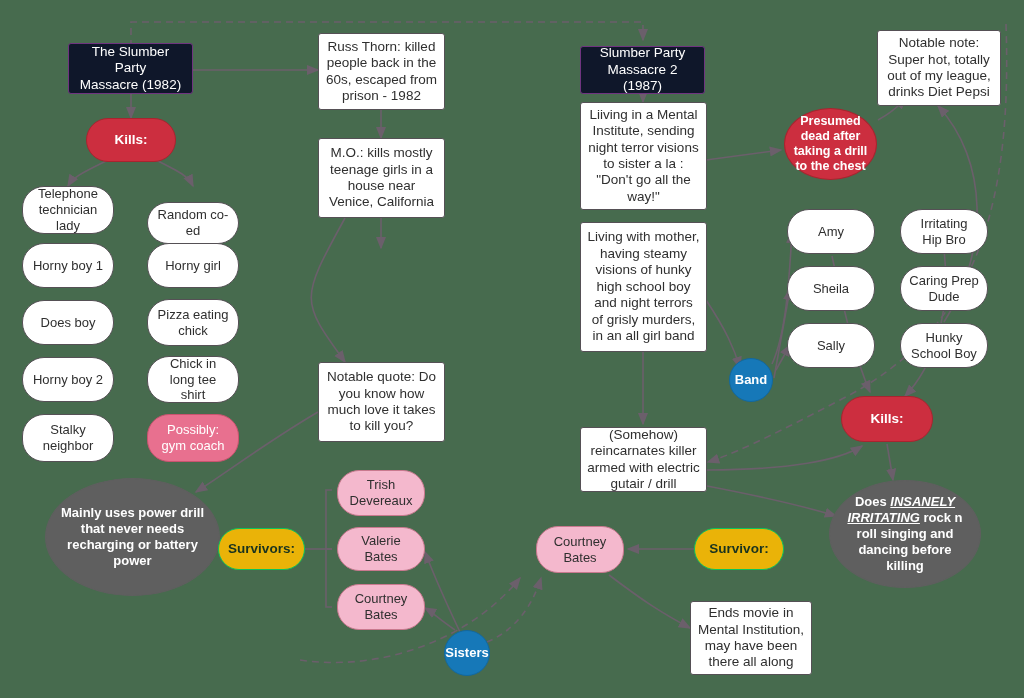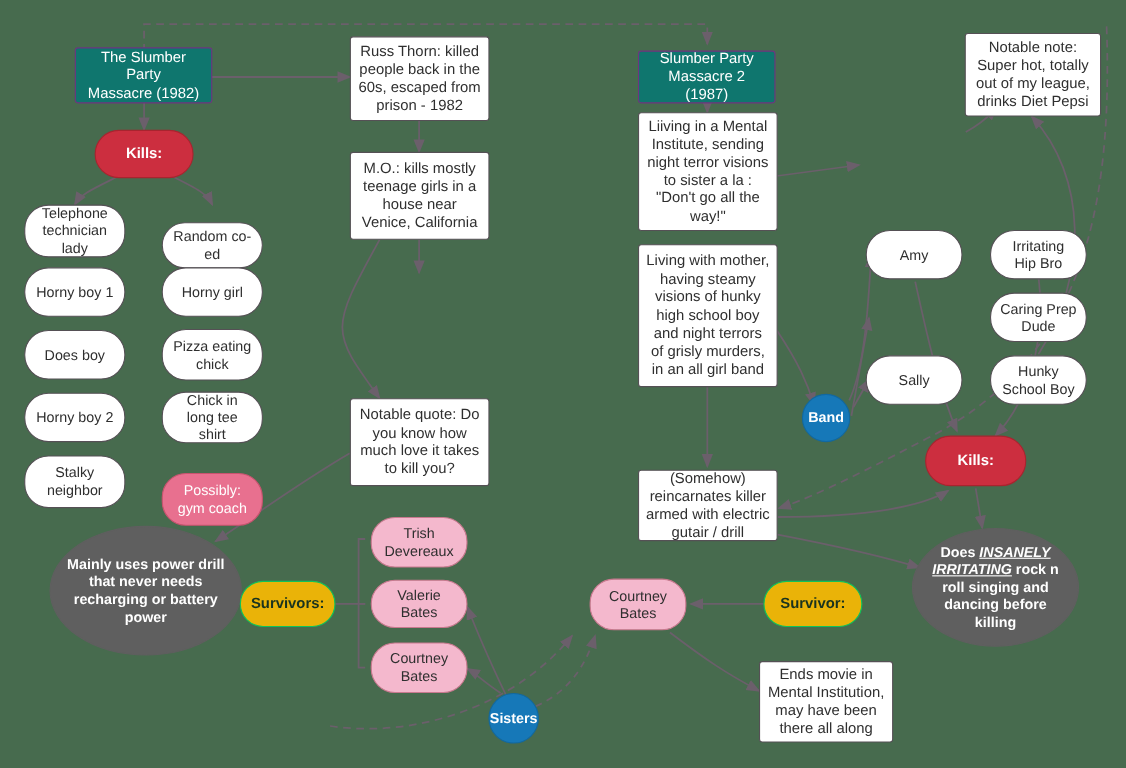--- a/index.html
+++ b/index.html
@@ -38,21 +38,21 @@
   
   .n-rect {
     background: #ffffff;
     border: 1.3px solid #555055;
     border-radius: 3px;
     color: #2f2f2f;
     font-size: 13.5px;
     padding: 4px 6px;
   }
   .n-title {
-    background: #0f766e;
+    background: #0f172a;
     border: 1.3px solid #6f3480;
     border-radius: 3px;
     color: #ffffff;
     font-size: 13.5px;
     padding: 4px 6px;
   }
   .n-pill {
     background: #ffffff;
     border: 1.3px solid #555055;
     border-radius: 22px;
@@ -68,21 +68,20 @@
     font-size: 13px;
     padding: 4px 8px;
   }
   .n-pill-pinkdark {
     background: #e8708f;
     border: 1.3px solid #c9536f;
     border-radius: 22px;
     color: #ffffff;
     font-size: 13px;
     padding: 4px 8px;
-    margin-top: 16px;
   }
   .n-pill-red {
     background: #cc2e3f;
     border: 1.3px solid #a8242f;
     border-radius: 24px;
     color: #ffffff;
     font-size: 13.5px;
     font-weight: bold;
     padding: 4px 8px;
   }
@@ -286,31 +285,37 @@
   </div>
 
   <div class="node n-rect" style="left:580px; top:102px; width:127px; height:108px;">
     <span class="lbl">Liiving in a Mental Institute, sending night terror visions to sister a la : "Don't go all the way!"</span>
   </div>
 
   <div class="node n-rect" style="left:580px; top:222px; width:127px; height:130px;">
     <span class="lbl">Living with mother, having steamy visions of hunky high school boy and night terrors of grisly murders, in an all girl band</span>
   </div>
 
+  <div class="node n-ell-red" style="left:784px; top:108px; width:93px; height:72px;">
+    <span class="lbl">Presumed dead after taking a drill to the chest</span>
+  </div>
 
   <div class="node n-rect" style="left:877px; top:30px; width:124px; height:76px;">
     <span class="lbl">Notable note: Super hot, totally out of my league, drinks Diet Pepsi</span>
   </div>
 
   <div class="node n-circle-blue" style="left:729px; top:358px; width:44px; height:44px; background:#1678b8; border:1.3px solid #12689f;">
     <span class="lbl">Band</span>
   </div>
 
   <div class="node n-pill" style="left:787px; top:209px; width:88px; height:45px;">
     <span class="lbl">Amy</span>
+  </div>
+  <div class="node n-pill" style="left:787px; top:266px; width:88px; height:45px;">
+    <span class="lbl">Sheila</span>
   </div>
   <div class="node n-pill" style="left:787px; top:323px; width:88px; height:45px;">
     <span class="lbl">Sally</span>
   </div>
 
   <div class="node n-pill" style="left:900px; top:209px; width:88px; height:45px;">
     <span class="lbl">Irritating Hip Bro</span>
   </div>
   <div class="node n-pill" style="left:900px; top:266px; width:88px; height:45px;">
     <span class="lbl">Caring Prep Dude</span>

